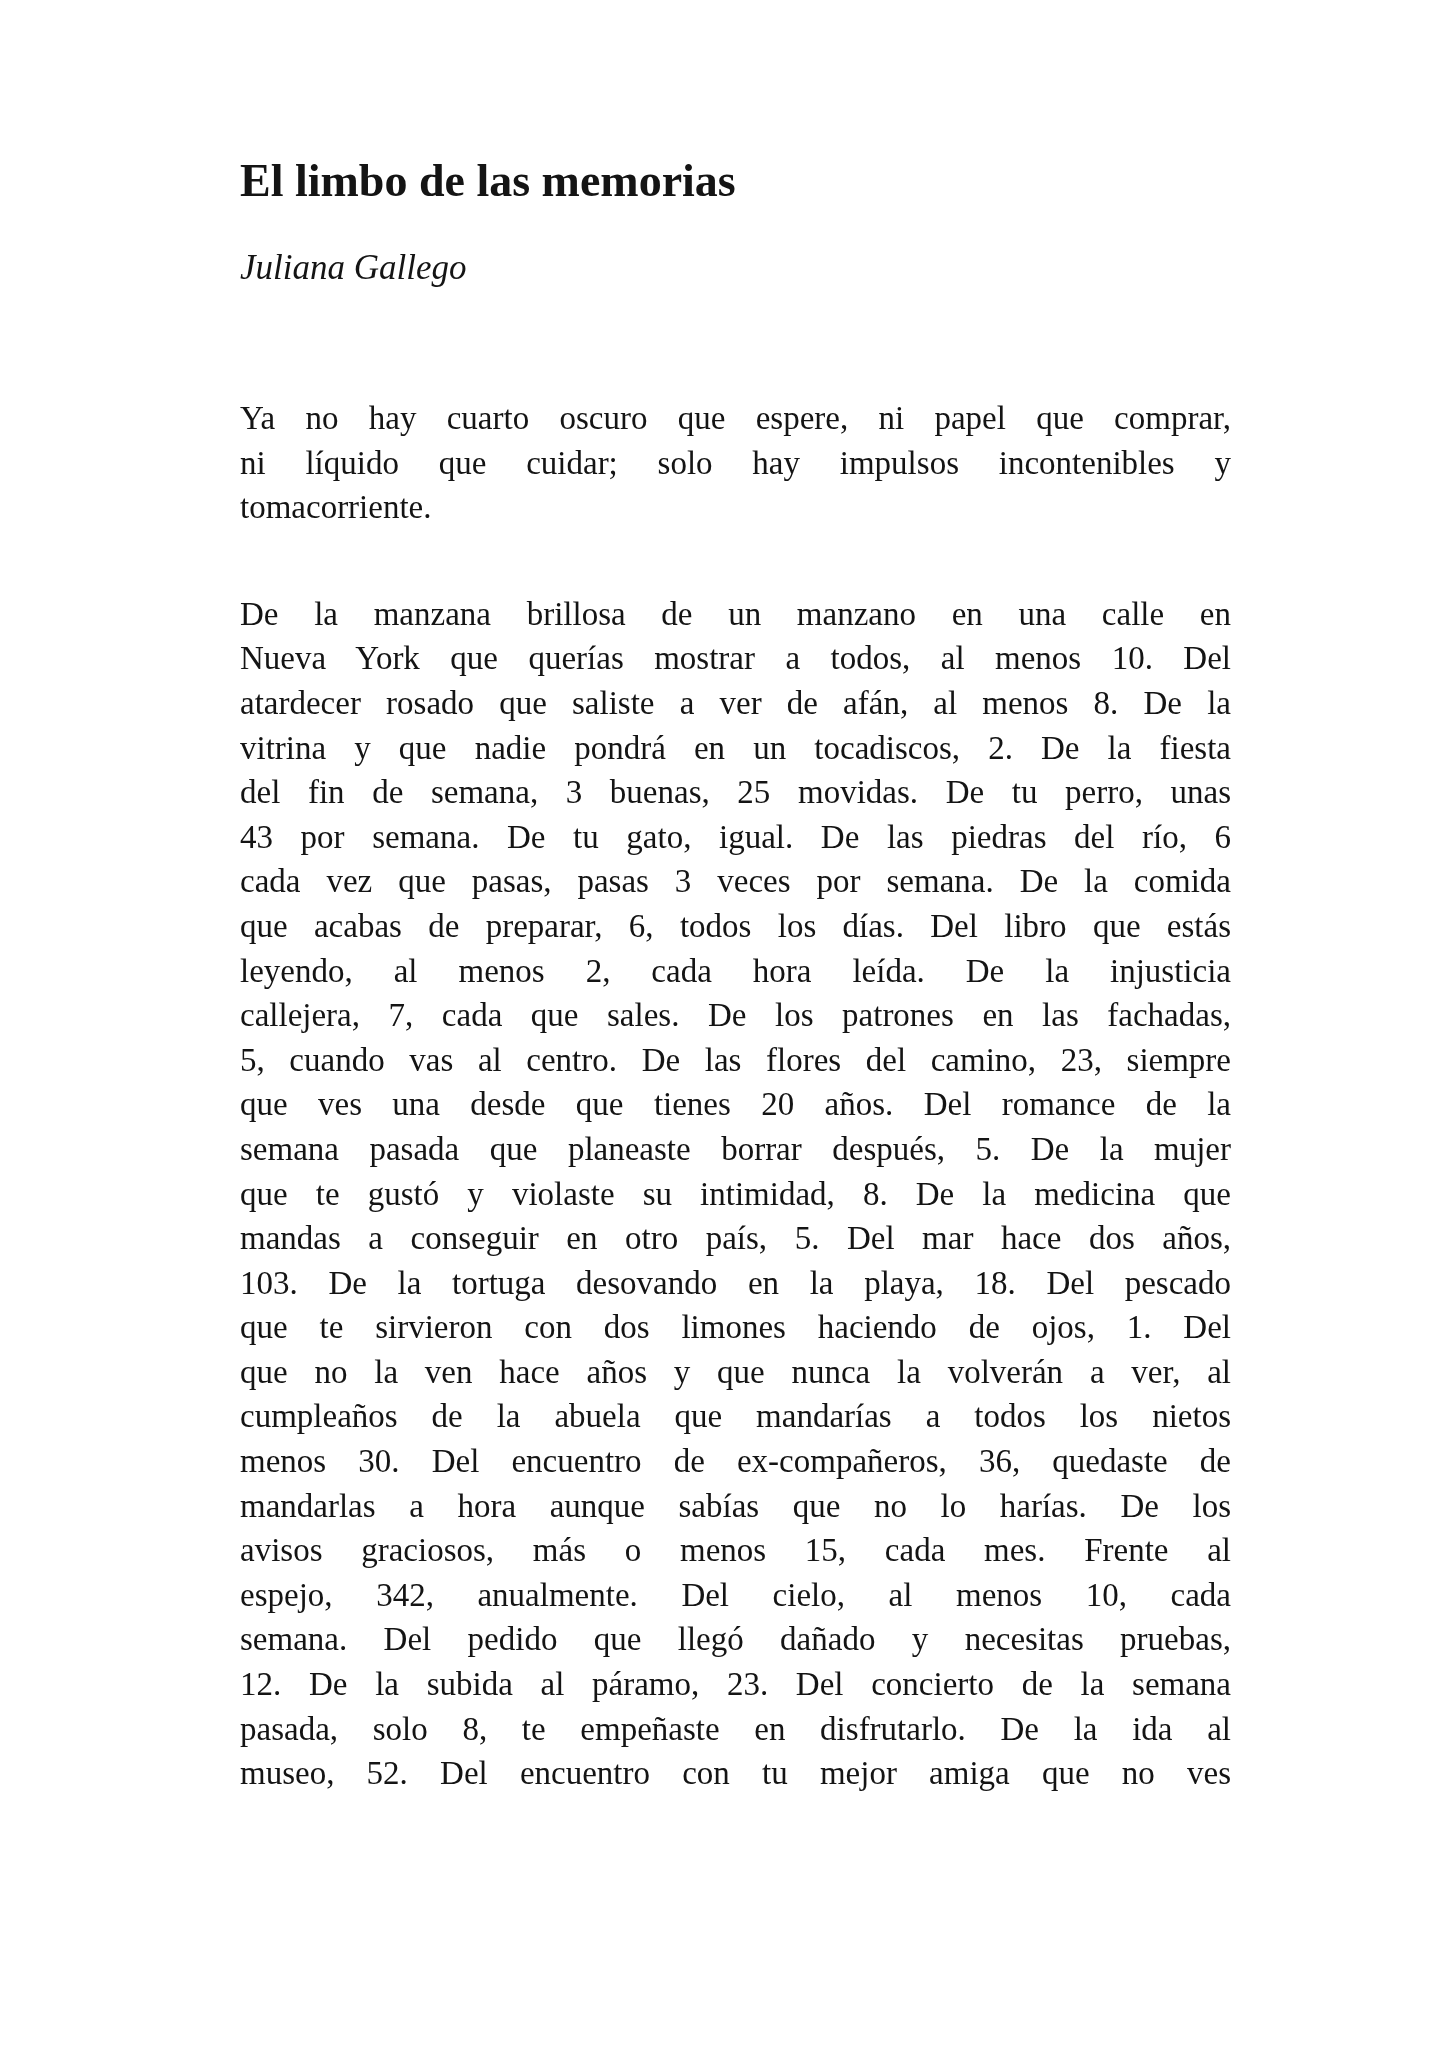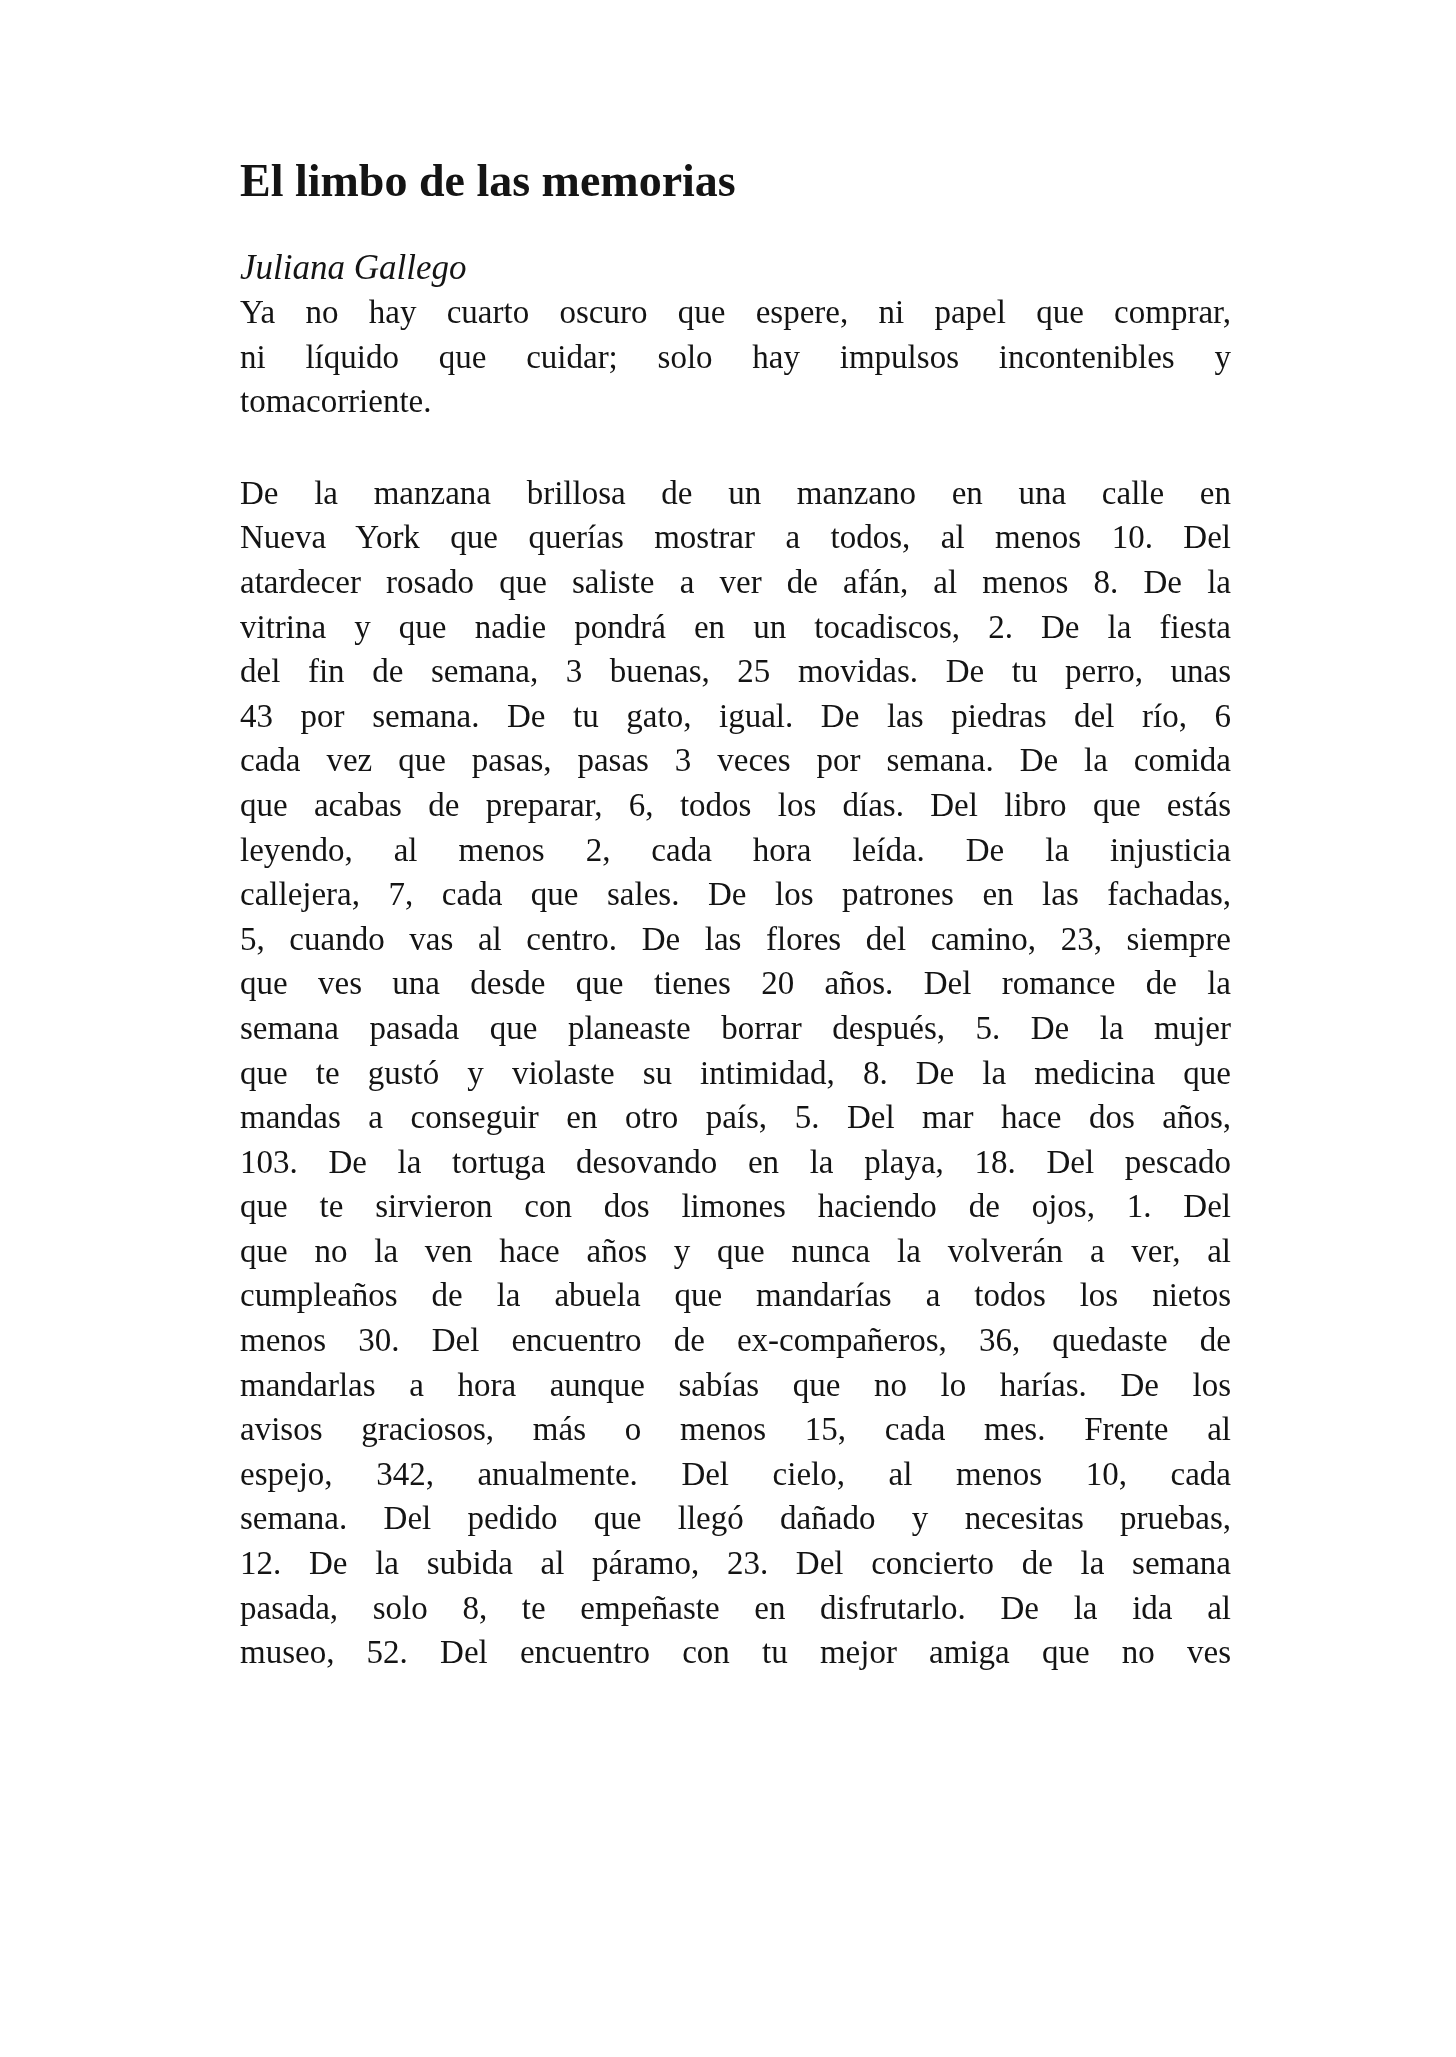--- a/index.html
+++ b/index.html
@@ -30,22 +30,22 @@
   .doc-author {
     font-size: 35px;
     font-style: italic;
     font-weight: normal;
     line-height: 45px;
     margin: 42px 0 0 0;
   }
   .para {
     margin: 0;
   }
-  .para-0 { }
-  .para-1 { margin-top: 47px; }
+  .para-0 { margin-top: 106px; }
+  .para-1 { margin-top: 62px; }
   .tline {
     font-size: 33px;
     line-height: 44.6px;
     text-align: justify;
     text-align-last: justify;
     white-space: normal;
   }
   .tline-last {
     text-align-last: left;
   }

